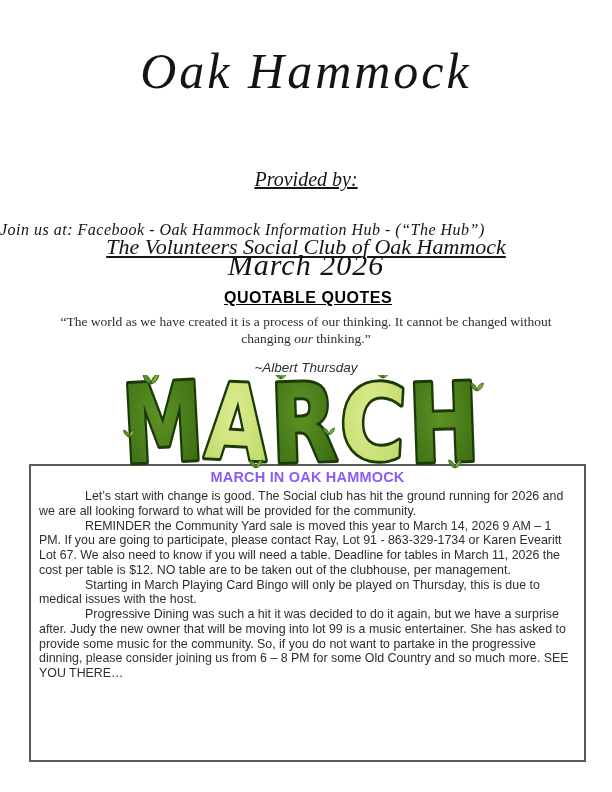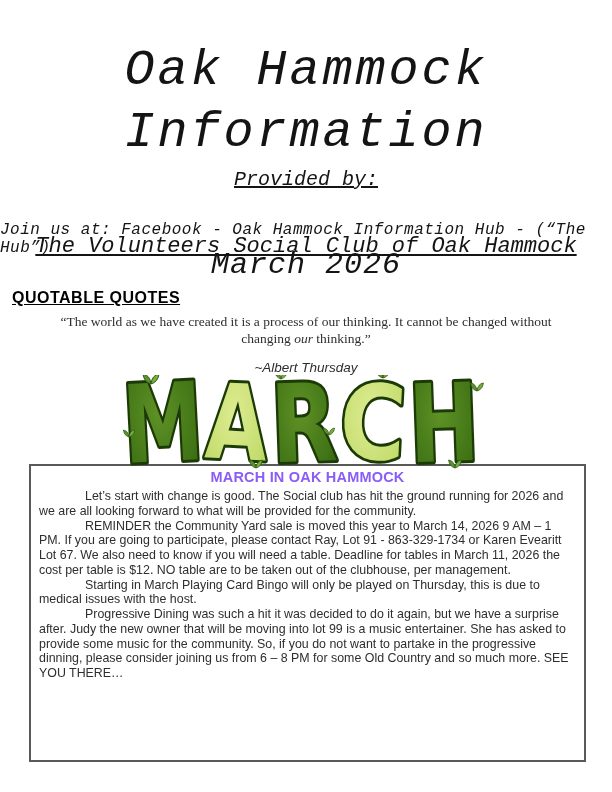--- a/index.html
+++ b/index.html
@@ -7,21 +7,21 @@
     position: relative;
     width: 612px;
     height: 792px;
     margin: 0 auto;
     background: #ffffff;
     overflow: hidden;
     font-family: "Liberation Sans", sans-serif;
     color: #111;
   }
   
-  .script { font-family: Liberation Mono, monospace; font-style: italic; color: #141414; }
+  .script { font-family: Liberation Serif, serif; font-style: italic; color: #141414; }
   .title {
     position: absolute; top: 40px; left: 0; right: 0;
     text-align: center; font-size: 50px; line-height: 62px;
     font-weight: 500; letter-spacing: 3px; margin: 0;
   }
   .title span { display: block; }
   .provided {
     position: absolute; top: 168px; left: 0; right: 0;
     text-align: center; font-size: 20px;
     text-decoration: underline;
@@ -34,22 +34,22 @@
   }
   .join {
     position: absolute; top: 221px; left: 0; right: 0;
     text-align: left; font-size: 16px; letter-spacing: 0.5px;
   }
   .month {
     position: absolute; top: 248px; left: 0; right: 0;
     text-align: center; font-size: 30px; letter-spacing: 1px;
   }
   .quotable {
-    position: absolute; top: 289px; left: 12px; right: 0;
-    font-size: 16px; font-weight: bold;
+    position: absolute; top: 289px; left: 4px; right: 0;
+    text-align: center; font-size: 16px; font-weight: bold;
     text-decoration: underline; letter-spacing: 0.5px; color: #000;
   }
   .quote-text {
     position: absolute; top: 314px; left: 36px; right: 36px;
     margin: 0 auto; max-width: 540px;
     text-align: center; font-size: 13.5px; line-height: 16.5px; color: #2e2e2e; font-family: Liberation Serif, serif;
   }
   .quote-text em { font-style: italic; }
   .attribution {
     position: absolute; top: 360px; left: 0; right: 0;
@@ -86,21 +86,20 @@
   }
   .article-box p:first-of-type { margin-top: 4px; }
 </style>
 </head>
 <body>
 
 <div class="page">
 
   <h1 class="title script">
     <span>Oak Hammock</span>
-    <span>Information</span>
   </h1>
 
   <div class="provided script">Provided by:</div>
 
   <div class="club script">The Volunteers Social Club of Oak Hammock</div>
 
   <div class="join script">Join us at: Facebook - Oak Hammock Information Hub - (“The Hub”)</div>
 
   <div class="month script">March 2026</div>
 

